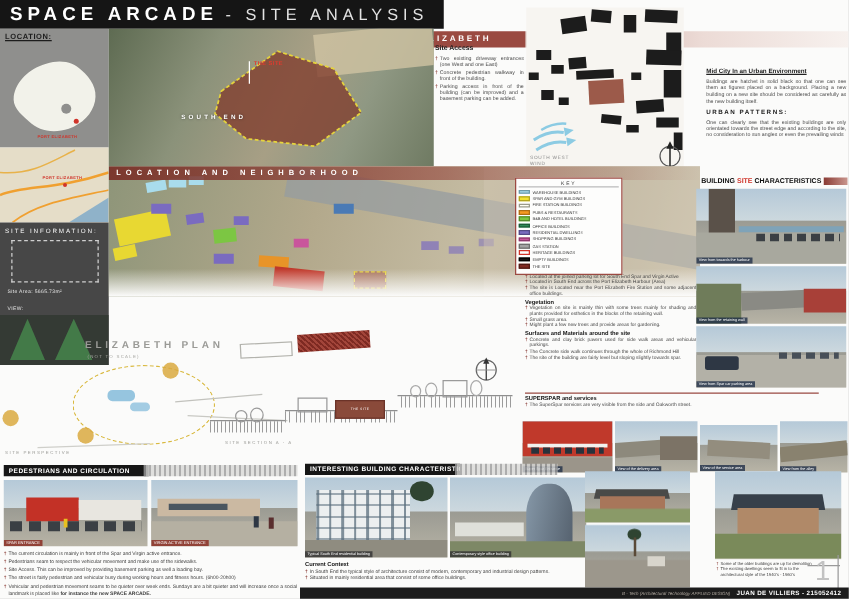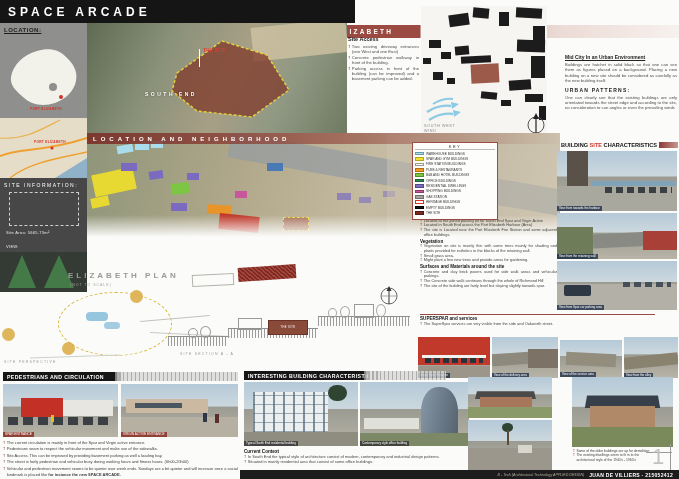--- a/index.html
+++ b/index.html
@@ -1,21 +1,21 @@
 <!DOCTYPE html>
 <html><head>
 <meta charset="utf-8">
 <style>
   html,body{margin:0;padding:0;background:#e8e8e8;}
   .poster{position:relative;width:679px;height:479px;background:#fbfbfa;font-family:"Liberation Sans",sans-serif;overflow:hidden;outline:1px solid #c9c9c6;}
   .abs{position:absolute;}
   i.d{position:absolute;display:block;}
   
   .hdr{background:#151515;color:#fff;display:flex;align-items:center;padding-left:8px;}
-  .hdr .t1{font-size:12px;font-weight:bold;letter-spacing:4px;white-space:nowrap;}
+  .hdr .t1{font-size:15px;font-weight:bold;letter-spacing:4px;white-space:nowrap;}
   .hdr .t2{font-size:13px;font-weight:300;letter-spacing:4px;color:#e3e3e3;white-space:nowrap;margin-left:6px;}
   .banner{background:#9a4a41;color:#fff;font-size:6.5px;font-weight:bold;letter-spacing:2.2px;display:flex;align-items:center;justify-content:center;white-space:nowrap;}
   .bannerfade{background:linear-gradient(90deg,#c59d96,#ecdbd6 55%,#f7f1ee);}
   
   .locpanel{background:#8f8f8d;}
   .loclabel{font-size:6px;font-weight:bold;color:#1d1d1d;text-decoration:underline;letter-spacing:.5px;}
   .tinyred{color:#d0342a;font-size:3.2px;font-weight:bold;letter-spacing:.3px;}
   .roadmap{background:#e5ddc8;overflow:hidden;}
   .sipanel{background:#474747;color:#eee;overflow:hidden;}
   .sititle{font-size:5px;letter-spacing:1.5px;color:#fff;}
@@ -80,20 +80,21 @@
   .fname{font-size:5px;font-weight:bold;color:#fff;letter-spacing:.3px;white-space:nowrap;}
   .pgnum{font-size:22px;color:#c2c2c2;font-weight:300;line-height:1;}
 </style>
 </head>
 <body>
 
 <div class="poster">
 
   <div class="abs hdr" style="left:0;top:0;width:347px;height:23px;">
     <span class="t1">SPACE ARCADE</span>
+    <span class="t2">- SITE ANALYSIS</span>
   </div>
   <div class="abs banner" style="left:213px;top:25px;width:207px;height:13px;">SOUTH END, PORT ELIZABETH</div>
   <div class="abs bannerfade" style="left:420px;top:25px;width:259px;height:13px;"></div>
 
   <div class="abs locpanel" style="left:0;top:23px;width:87px;height:95px;">
     <span class="abs loclabel" style="left:4px;top:4px;">LOCATION:</span>
     <svg class="abs" style="left:3px;top:14px;" width="81" height="76" viewBox="0 0 81 76">
       <path d="M8,40 C10,28 20,18 34,14 C46,10 56,13 62,19 C70,26 75,34 73,44 C71,54 63,62 52,66 C40,70 28,68 20,60 C12,53 7,48 8,40 Z" fill="#f2f2ea"></path>
       <circle cx="50" cy="50" r="4" fill="#8f8f8d"></circle>
       <circle cx="58" cy="60" r="2" fill="#d0342a"></circle>

